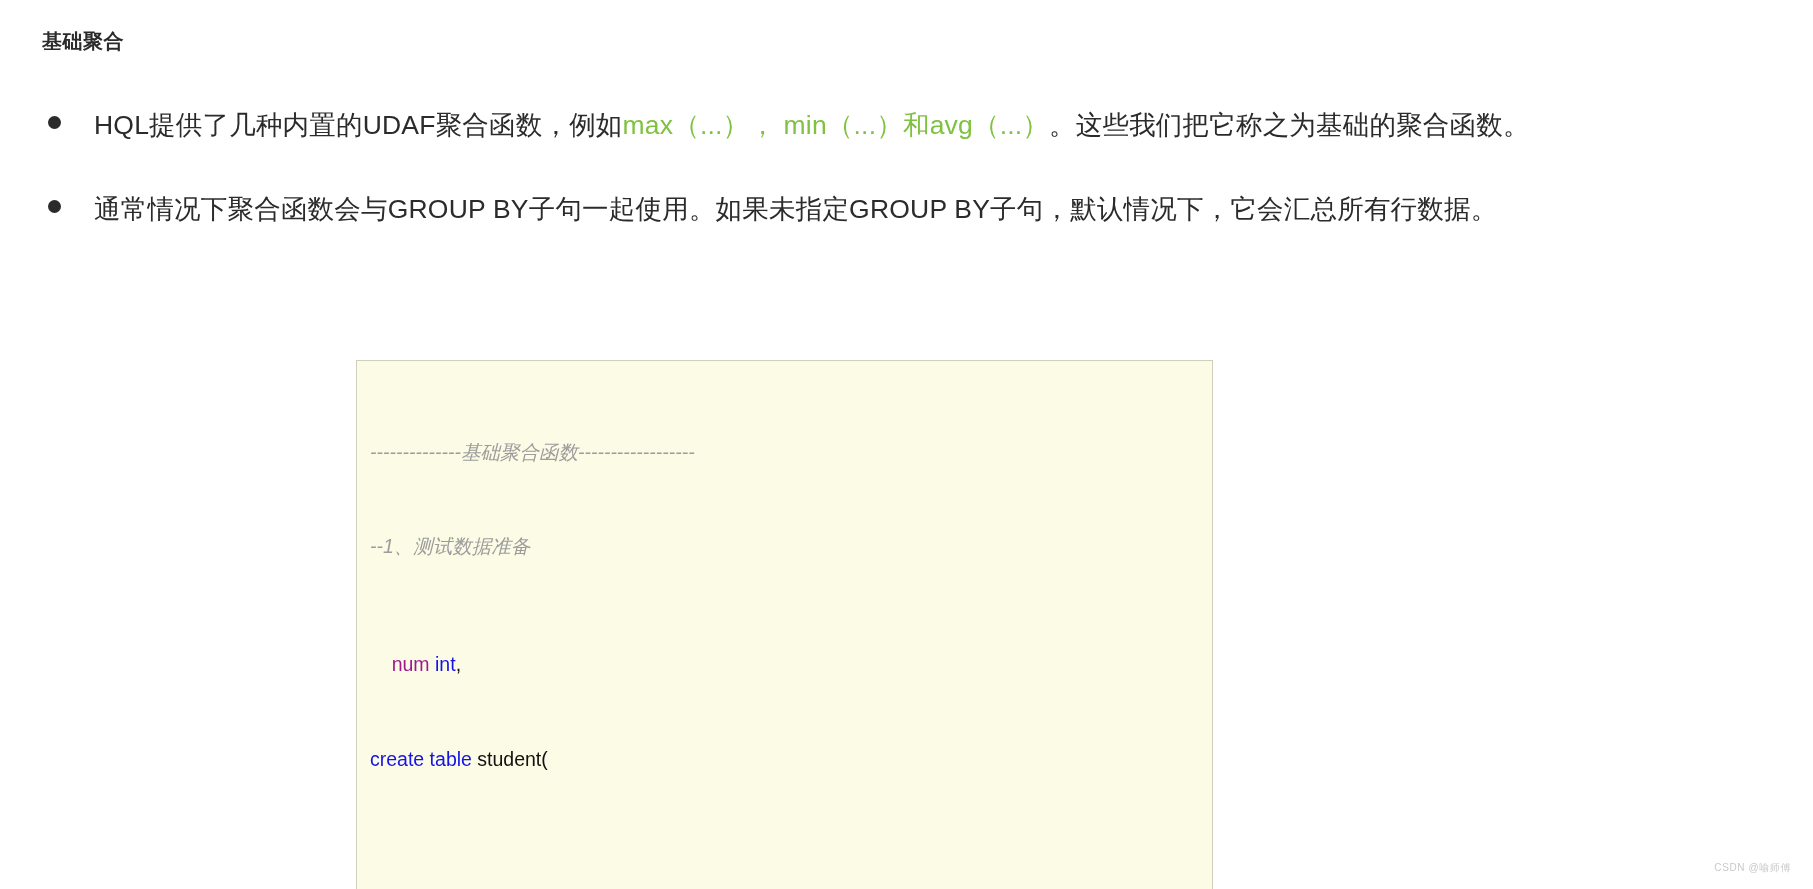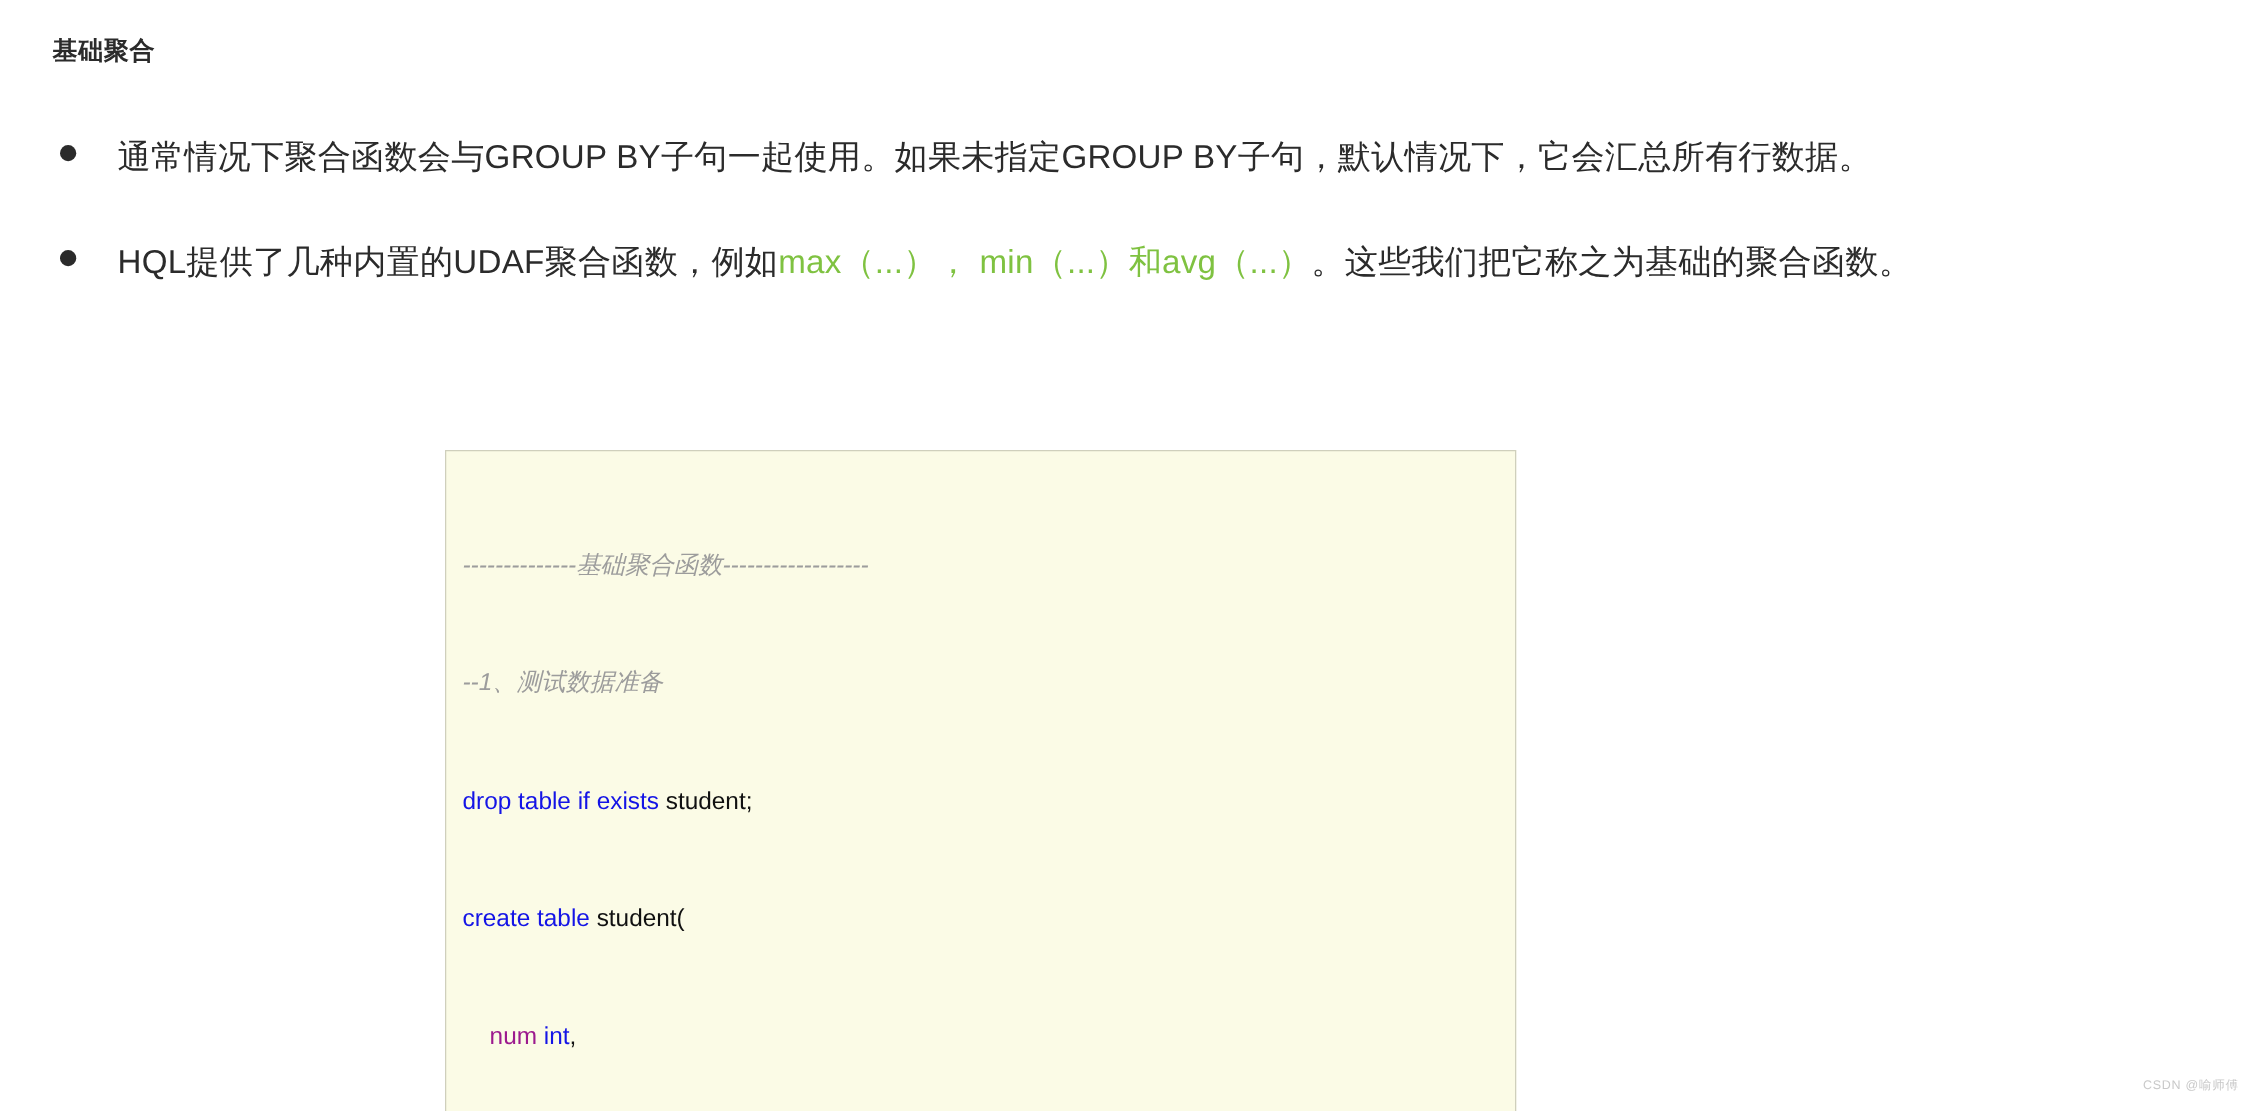--- a/index.html
+++ b/index.html
@@ -107,41 +107,40 @@
 <body>
 
 <div class="page">
 
   <h1 class="doc-title">基础聚合</h1>
 
   <ul class="bullet-list">
 
     <li class="bullet-item">
       <span class="bullet-dot"></span>
-      <span>通常情况下聚合函数会与GROUP BY子句一起使用。如果未指定GROUP BY子句，默认情况下，它会汇总所有行数据。</span>
+      <span>HQL提供了几种内置的UDAF聚合函数，例如</span><span class="green">max（...）， min（...）和avg（...）</span><span>。这些我们把它称之为基础的聚合函数。</span>
     </li>
 
     <li class="bullet-item">
       <span class="bullet-dot"></span>
-      <span>HQL提供了几种内置的UDAF聚合函数，例如</span><span class="green">max（...）， min（...）和avg（...）</span><span>。这些我们把它称之为基础的聚合函数。</span>
+      <span>通常情况下聚合函数会与GROUP BY子句一起使用。如果未指定GROUP BY子句，默认情况下，它会汇总所有行数据。</span>
     </li>
 
   </ul>
 
   <div class="code-block">
 
     <div class="code-line"><span class="cmt">--------------基础聚合函数------------------</span></div>
 
     <div class="code-line"><span class="cmt">--1、测试数据准备</span></div>
 
-    <div class="code-line"><span class="kw">drop table if exists</span><span class="plain"> student;</span></div>
+
+    <div class="code-line"><span class="plain">    </span><span class="col">num</span><span class="typ"> int</span><span class="plain">,</span></div>
 
     <div class="code-line"><span class="kw">create table</span><span class="plain"> student(</span></div>
-
-    <div class="code-line"><span class="plain">    </span><span class="col">num</span><span class="typ"> int</span><span class="plain">,</span></div>
 
     
 
     
 
     
 
     
 
     

